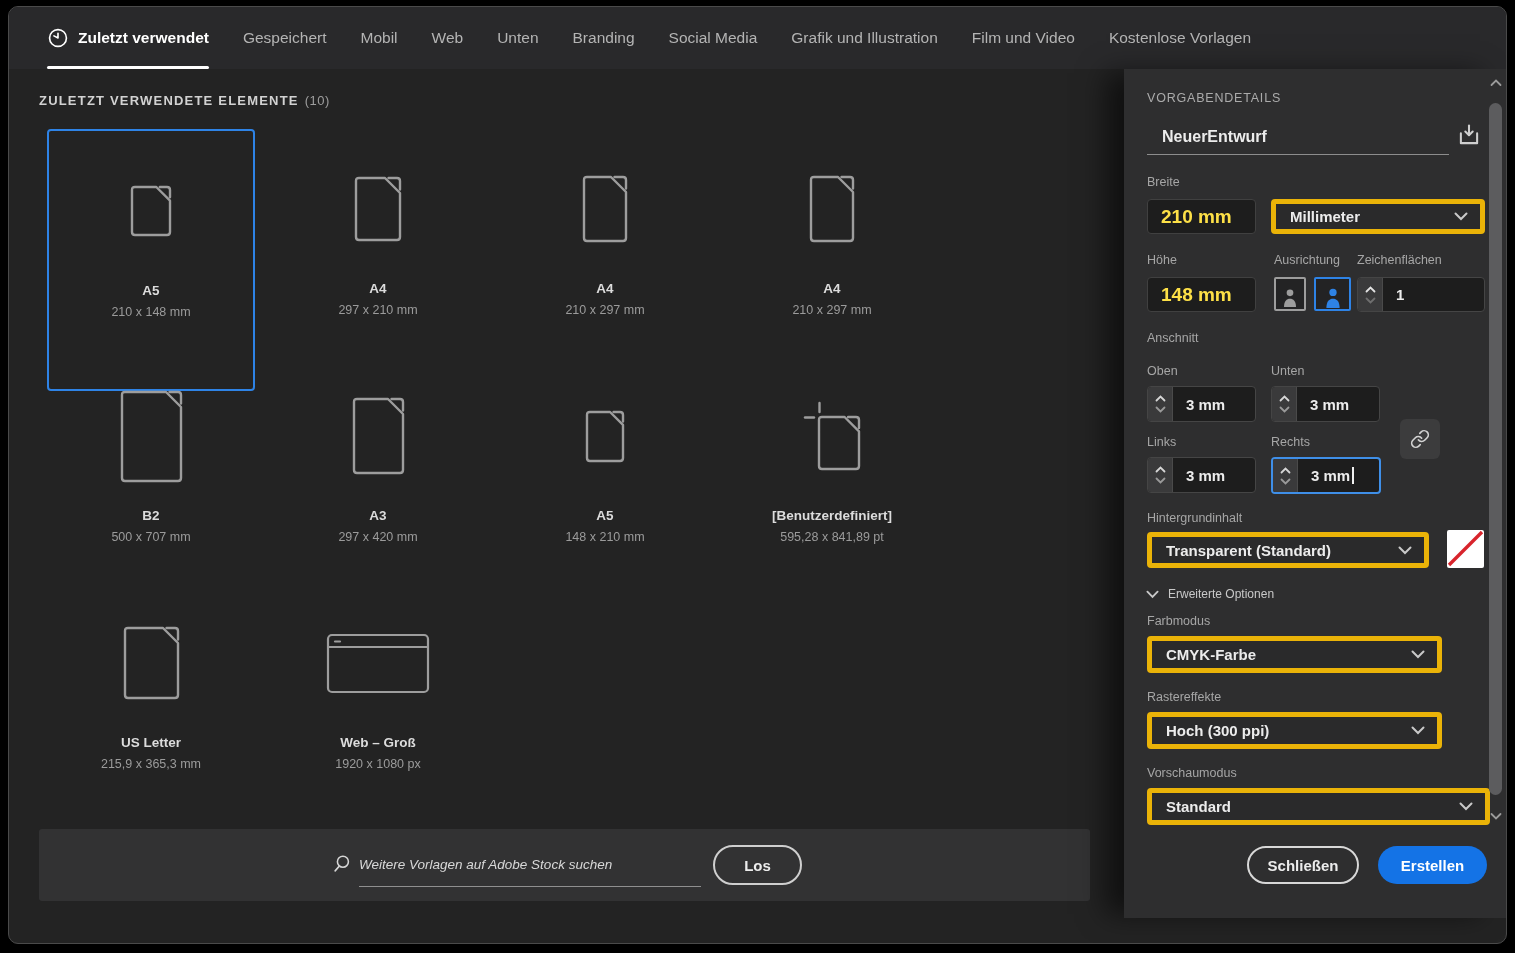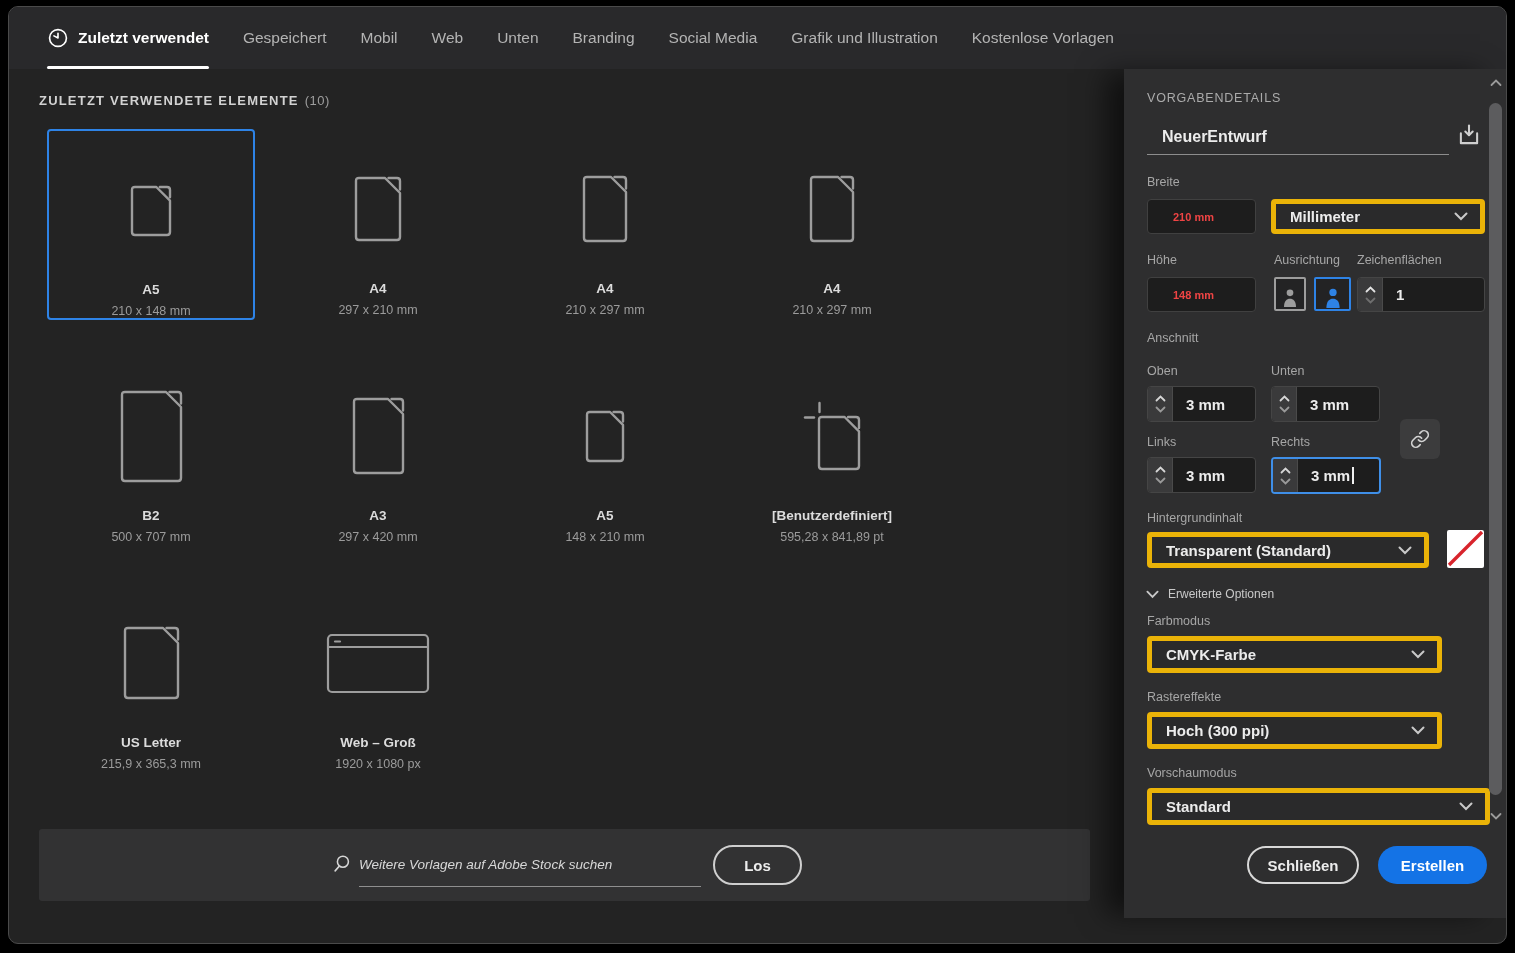--- a/index.html
+++ b/index.html
@@ -30,21 +30,21 @@
   
   #body-row { position:relative; display:flex; height:849px; }
   #main { position:relative; flex:1; background:#232323; }
 
   #recent-heading { position:absolute; left:30px; top:24px; font-size:13px;
                     letter-spacing:1.2px; font-weight:700; color:#d2d2d2; }
   #recent-heading .count { font-weight:400; color:#9e9e9e; letter-spacing:0.5px; margin-left:6px; }
 
   #cards { position:absolute; left:38px; top:60px;
            display:grid; grid-template-columns:repeat(4,227px); grid-auto-rows:227px; }
-  .card { width:208px; height:191px; border-radius:4px; display:flex; flex-direction:column;
+  .card { width:208px; height:262px; border-radius:4px; display:flex; flex-direction:column;
           align-items:center; }
   .card.selected { border:2px solid #2e83e6; }
   .icon-box { height:128px; margin-top:16px; display:flex; align-items:center; justify-content:center; }
   .card-name { margin-top:8px; font-size:13.5px; font-weight:600; color:#dcdcdc; }
   .card-dims { margin-top:7px; font-size:12.5px; color:#9b9b9b; }
 
   
   #searchbar { position:absolute; left:30px; top:760px; width:1051px; height:72px;
                background:#323233; border-radius:3px; }
   #search-icon { position:absolute; left:292px; top:24px; }
@@ -66,22 +66,22 @@
   .sb-label { font-size:12.5px; color:#a6a6a6; }
   #sb-heading { left:23px; top:22px; font-size:12.5px; letter-spacing:0.8px; color:#ababab; }
 
   #name-input { left:23px; top:50px; width:302px; height:36px; background:transparent;
                 border:none; border-bottom:1px solid #8d8d8d; outline:none; padding-left:15px;
                 font-size:16px; font-weight:600; color:#ececec;
                 font-family:"Liberation Sans", sans-serif; }
   #download-btn { left:328px; top:50px; width:34px; height:34px; background:transparent; border:none; }
 
   .field { background:#1d1d1d; border:1px solid #404040; border-radius:4px;
-           display:flex; align-items:center; padding-left:25px;
-           font-size:11px; font-weight:600; color:#ef4444; }
+           display:flex; align-items:center; padding-left:13px;
+           font-size:19px; font-weight:600; color:#fde047; }
   .dropdown { background:#2a2a2b; border:5px solid #eab308; border-radius:4px;
               display:flex; align-items:center; padding:0 12px 0 14px;
               font-size:15px; font-weight:600; color:#ececec; }
   .dropdown .dd-chevron { margin-left:auto; }
 
   .stepfield { background:#1d1d1d; border:1px solid #454545; border-radius:4px;
                display:flex; align-items:stretch; overflow:hidden; }
   .stepcol { width:25px; background:#3a3a3b; display:flex; flex-direction:column;
              align-items:center; justify-content:center; gap:4px; border-right:1px solid #4a4a4a; }
   .stepbtn { background:none; border:none; line-height:0; padding:0; }
@@ -143,20 +143,23 @@
         <span>Unten</span>
       </div>
       <div class="tab">
         <span>Branding</span>
       </div>
       <div class="tab">
         <span>Social Media</span>
       </div>
       <div class="tab">
         <span>Grafik und Illustration</span>
+      </div>
+      <div class="tab">
+        <span>Film und Video</span>
       </div>
       <div class="tab">
         <span>Kostenlose Vorlagen</span>
       </div>
     </div>
 
   <div id="body-row">
     <div id="main">
       <div id="recent-heading">
         <span>ZULETZT VERWENDETE ELEMENTE</span><span class="count">(10)</span>

